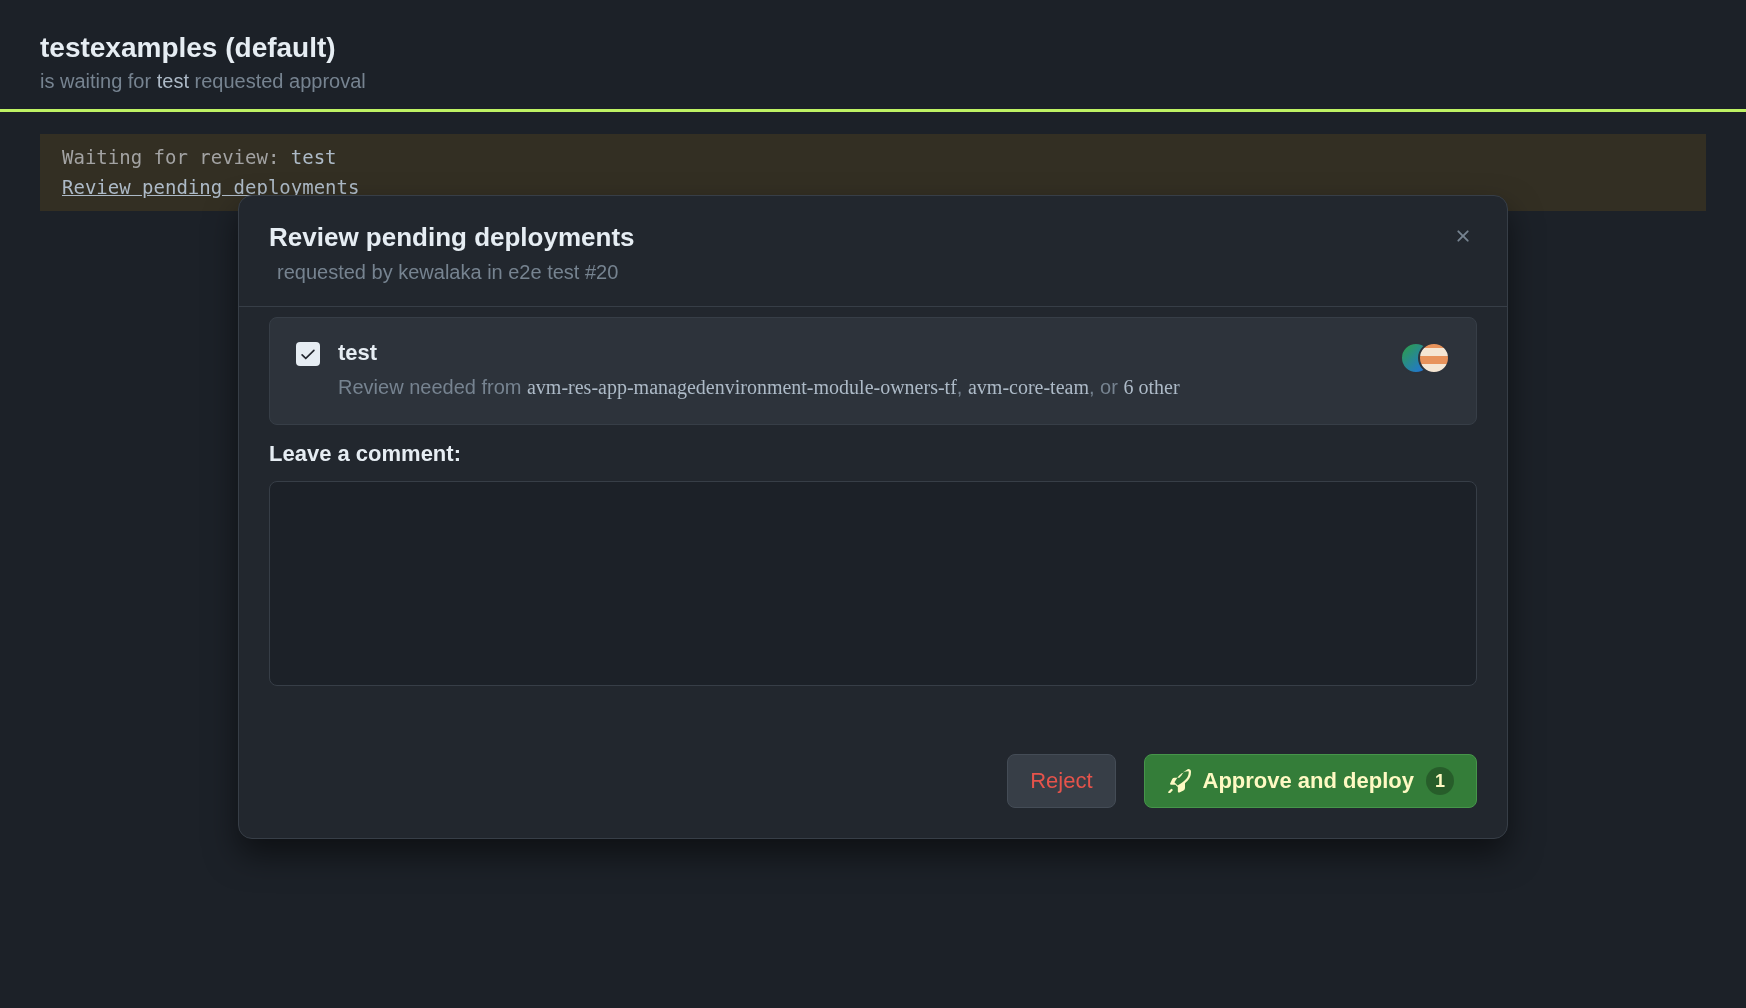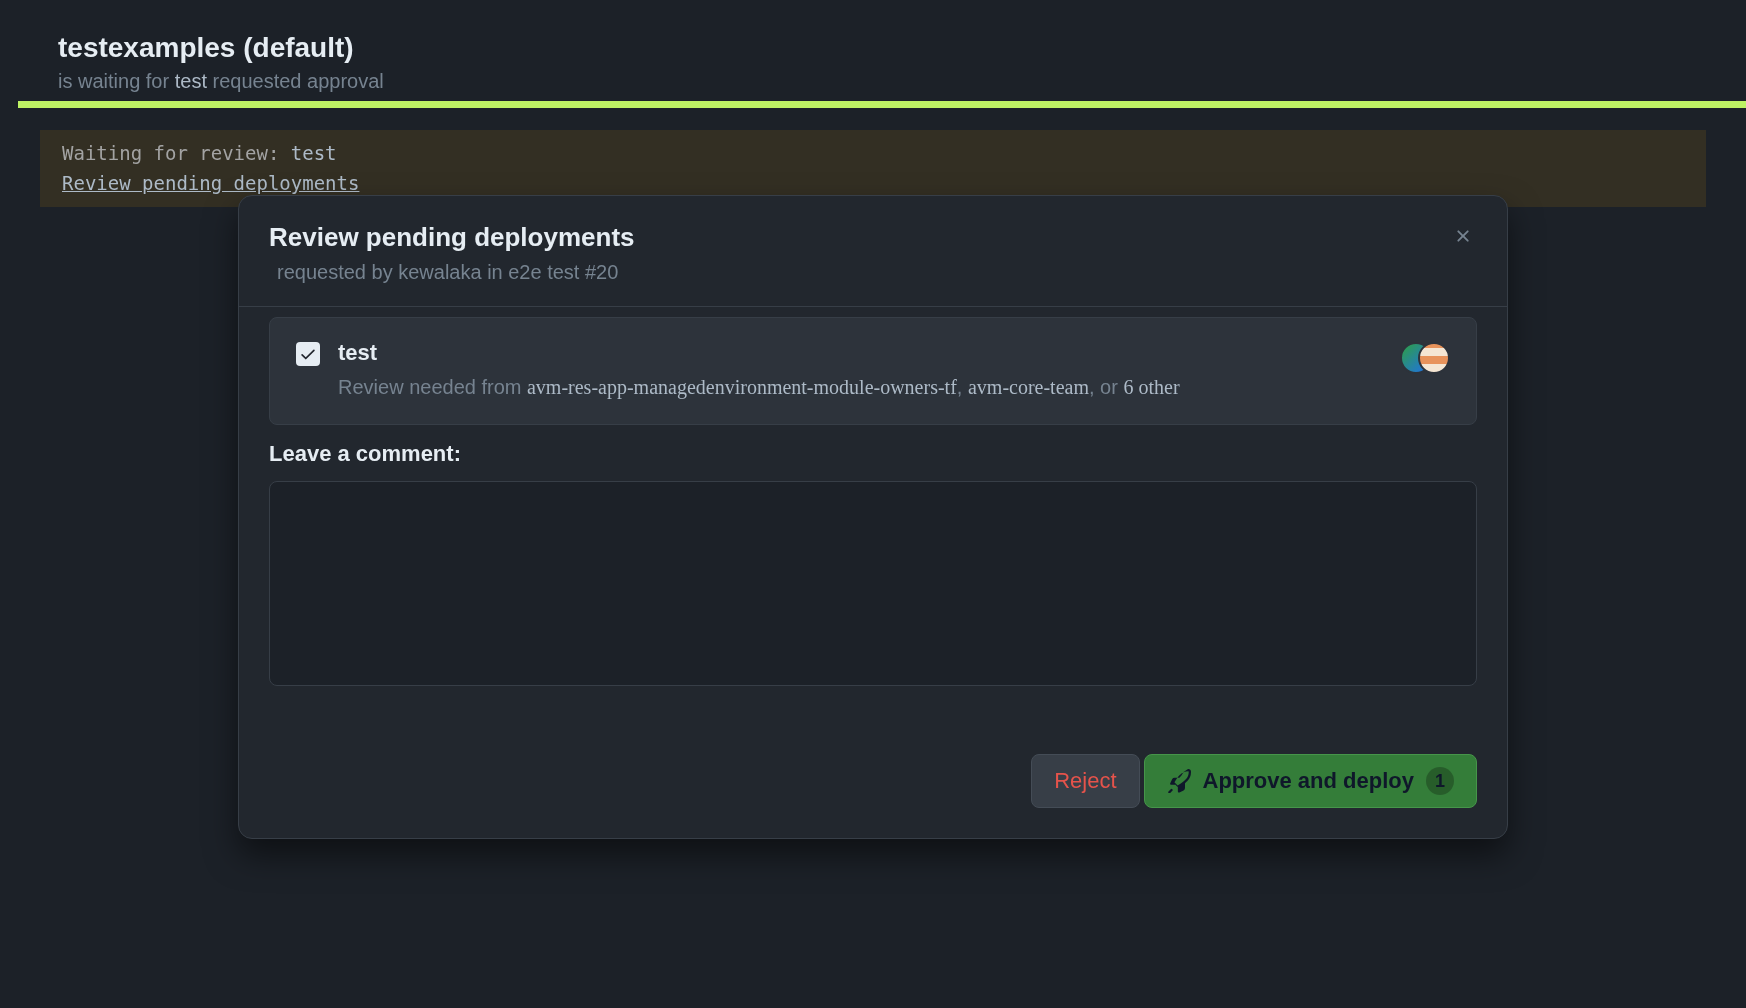--- a/index.html
+++ b/index.html
@@ -12,23 +12,22 @@
       background-color: #1c2128;
       font-family: -apple-system, BlinkMacSystemFont, "Segoe UI", Helvetica, Arial, sans-serif;
       color: #c9d1d9;
       width: 1746px;
       height: 1008px;
       overflow: hidden;
       position: relative;
     }
     
     .header {
-      padding: 32px 40px 8px 40px;
-      border-bottom: 7px solid #bef264;
-      margin-left: 18px;
+      padding: 32px 40px 16px 40px;
+      border-bottom: 3px solid #bef264;
     }
     
     .header-title {
       font-size: 28px;
       font-weight: 600;
       color: #e6edf3;
       margin-bottom: 6px;
     }
     
     .header-subtitle {
@@ -230,21 +229,21 @@
       color: #e6edf3;
       font-size: 18px;
       padding: 14px;
       font-family: inherit;
       resize: none;
     }
     
     .modal-footer {
       display: flex;
       justify-content: flex-end;
-      gap: 4px;
+      gap: 28px;
       margin-top: 64px;
     }
     
     .btn {
       border-radius: 8px;
       font-size: 22px;
       font-weight: 500;
       padding: 12px 22px;
       cursor: pointer;
       display: flex;
@@ -255,21 +254,21 @@
     
     .btn-reject {
       background-color: #373e47;
       border-color: #444c56;
       color: #e5534b;
     }
     
     .btn-approve {
       background-color: #347d39;
       border-color: #46954a;
-      color: #0f172a;
+      color: #fef9c3;
       font-weight: 600;
     }
     
     .btn-approve svg {
       width: 24px;
       height: 24px;
     }
     
     .badge {
       background-color: rgba(0,0,0,0.25);

